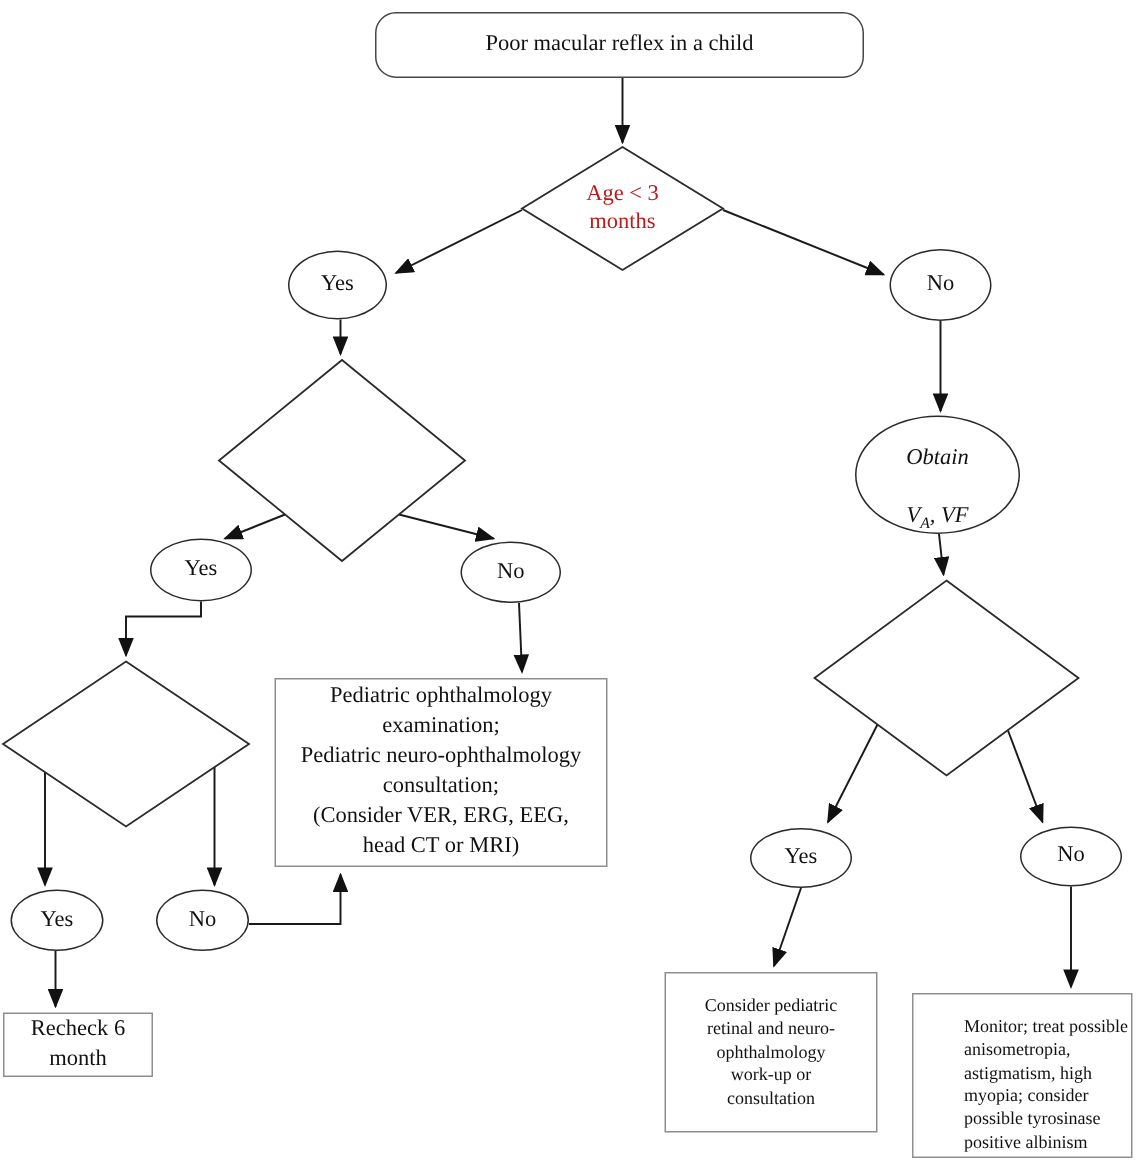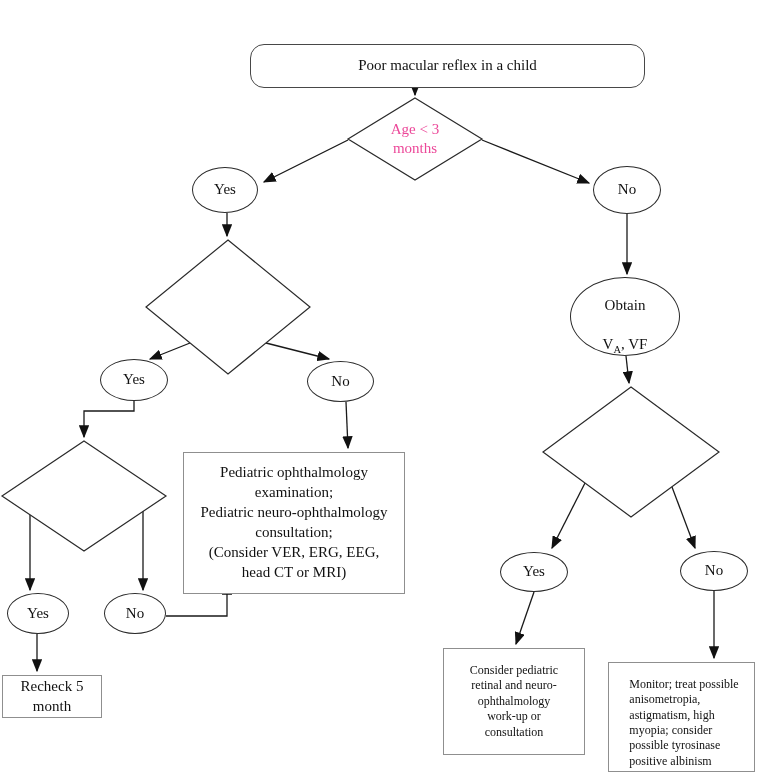--- a/index.html
+++ b/index.html
@@ -10,25 +10,25 @@
   .shape {
     position:absolute; display:flex; align-items:center; justify-content:center;
     text-align:center; font-size:15px; line-height:1.3; white-space:pre-line;
     background:#fff; color:#111;
   }
   .ellipse { border:1.2px solid #2a2a2a; border-radius:50%; }
   .rect { border:1.2px solid #8f8f8f; }
   .terminator { border:1.3px solid #474747; border-radius:14px; }
   .dlabel {
     position:absolute; display:flex; align-items:center; justify-content:center;
-    text-align:center; font-size:15px; line-height:1.3; white-space:pre-line; color:#ec4899;
+    text-align:center; font-size:15px; line-height:1.3; white-space:pre-line; color:#b91c1c;
   }
   .pediatric-box { font-size:15px; line-height:1.33; }
   .small-box { font-size:12px; line-height:1.28; }
-  .monitor-box { justify-content:center; align-items:center; text-align:left; padding:16px 2px 4px 7px; }
+  .monitor-box { justify-content:flex-end; align-items:center; text-align:left; padding:16px 2px 4px 7px; }
   .obtain-text { text-align:center; }
   sub { font-size:10.5px; }
   svg .edge { stroke:#1a1a1a; stroke-width:1.3; fill:none; }
   svg .diamond { stroke:#2a2a2a; stroke-width:1.2; fill:#ffffff; }
 </style>
 </head>
 <body>
 
 <div class="canvas">
 
@@ -61,35 +61,35 @@
     </g>
 
     <g>
       <polygon class="diamond" points="415,98 482,139 415,180 348,139"></polygon>
       <polygon class="diamond" points="228,240 310,307 228,374 146,307"></polygon>
       <polygon class="diamond" points="84,441 166,496 84,551 2,496"></polygon>
       <polygon class="diamond" points="631,387 719,452 631,517 543,452"></polygon>
     </g>
   </svg>
 
-  <div class="shape terminator" style="left:250px; top:8px; width:395px; height:44px;margin-top:36px;">
+  <div class="shape terminator" style="left:250px; top:8px; width:326px; height:44px;">
     <span>Poor macular reflex in a child</span>
   </div>
 
-  <div class="shape rect pediatric-box" style="left:183px; top:452px; width:222px; height:142px;">
+  <div class="shape rect pediatric-box" style="left:183px; top:452px; width:222px; height:126px;">
     <span>Pediatric ophthalmology
 examination;
 Pediatric neuro-ophthalmology
 consultation;
 (Consider VER, ERG, EEG,
 head CT or MRI)</span>
   </div>
 
   <div class="shape rect" style="left:2px; top:675px; width:100px; height:43px;">
-    <span>Recheck 5
+    <span>Recheck 6
 month</span>
   </div>
 
   <div class="shape rect small-box" style="left:443px; top:648px; width:142px; height:107px;">
     <span>Consider pediatric
 retinal and neuro-
 ophthalmology
 work-up or
 consultation</span>
   </div>
@@ -112,21 +112,21 @@
   </div>
 
   <div class="shape ellipse" style="left:100px; top:359px; width:68px; height:42px;">
     <span>Yes</span>
   </div>
 
   <div class="shape ellipse" style="left:307px; top:361px; width:67px; height:41px;">
     <span>No</span>
   </div>
 
-  <div class="shape ellipse" style="left:570px; top:277px; width:110px; height:79px;">
+  <div class="shape ellipse" style="left:570px; top:277px; width:110px; height:79px;font-style:italic;">
     <div class="obtain-text">
       <span>Obtain</span><br>
       <span><span>V</span><sub>A</sub><span>, VF</span></span>
     </div>
   </div>
 
   <div class="shape ellipse" style="left:7px; top:593px; width:62px; height:41px;">
     <span>Yes</span>
   </div>
 

